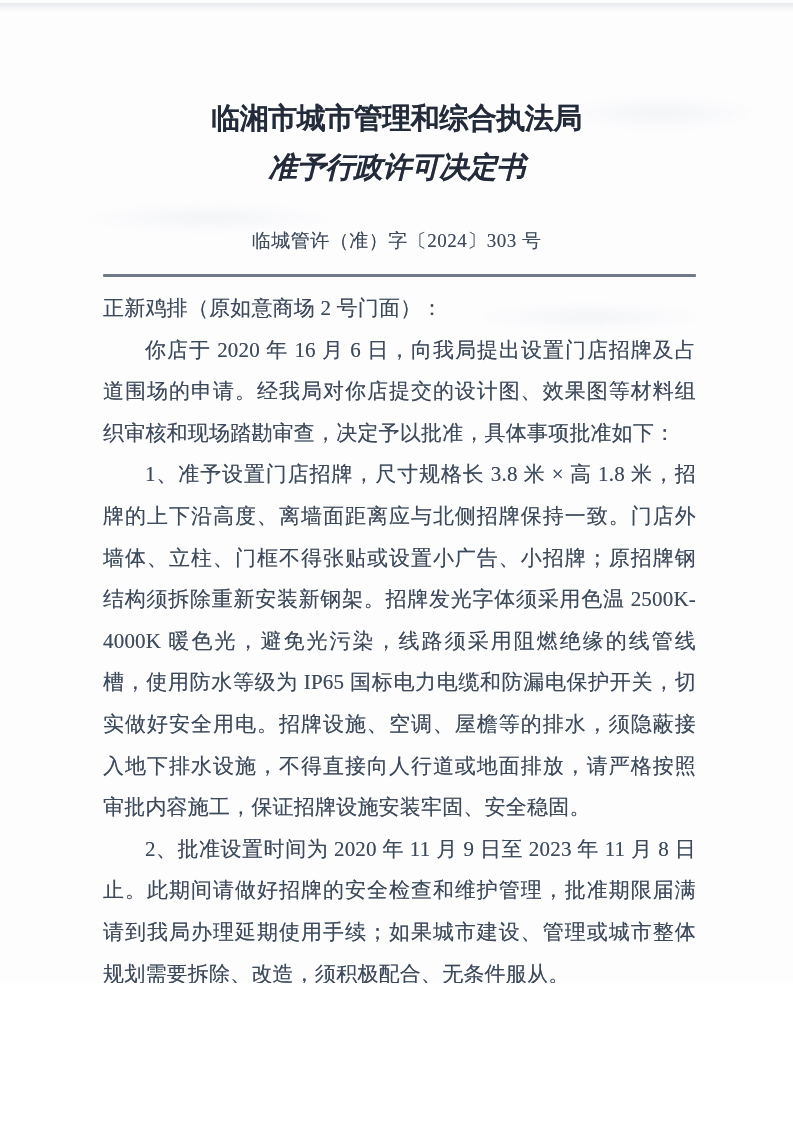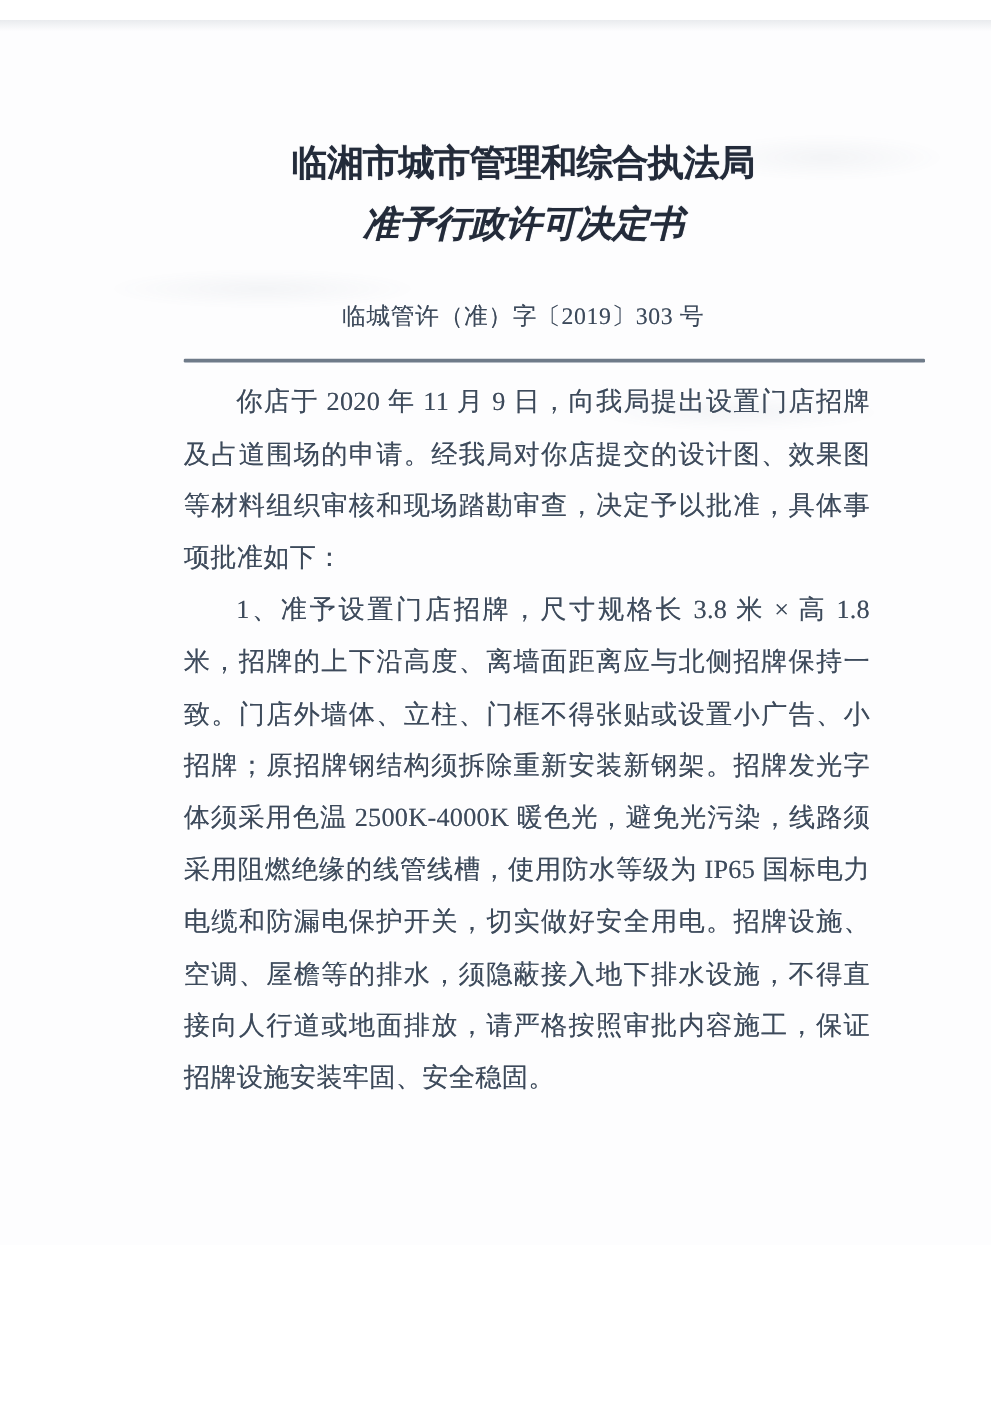--- a/index.html
+++ b/index.html
@@ -3,25 +3,24 @@
 <meta charset="utf-8">
 <style>
   * { margin: 0; padding: 0; box-sizing: border-box; }
   html, body { background: #ffffff; }
   body { font-family: "Liberation Serif", "DejaVu Serif", serif; }
 
   .page {
     position: relative;
     width: 793px;
     height: 980px;
-    margin: 16px auto;
+    margin: 3px auto;
     overflow: hidden;
     background: var(--paper, #fdfdfe);
     color: var(--ink, #3d4a5b);
-    padding-left: 44px;
   }
 
   
   .scan-edge-top {
     position: absolute;
     top: 0; left: 0; right: 0;
     height: 9px;
     background: linear-gradient(180deg, #e9ebee 0%, rgba(255,255,255,0) 100%);
     pointer-events: none;
   }
@@ -86,22 +85,24 @@
 <div class="page">
 
   <div class="scan-edge-top"></div>
   <div class="smudge s1"></div>
   <div class="smudge s2"></div>
   <div class="smudge s3"></div>
 
   <header>
     <div class="title-line first">临湘市城市管理和综合执法局</div>
     <div class="title-line second">准予行政许可决定书</div>
-    <div class="doc-number">临城管许（准）字〔2019〕303 号</div>
+    <div class="doc-number">临城管许（准）字〔2024〕303 号</div>
     <div class="rule"></div>
   </header>
 
   <main class="body-text">
-    <p class="indent">你店于 2020 年 11 月 9 日，向我局提出设置门店招牌及占道围场的申请。经我局对你店提交的设计图、效果图等材料组织审核和现场踏勘审查，决定予以批准，具体事项批准如下：</p>
+    <p>正新鸡排（原如意商场 2 号门面）：</p>
+    <p class="indent">你店于 2020 年 16 月 6 日，向我局提出设置门店招牌及占道围场的申请。经我局对你店提交的设计图、效果图等材料组织审核和现场踏勘审查，决定予以批准，具体事项批准如下：</p>
     <p class="indent">1、准予设置门店招牌，尺寸规格长 3.8 米 × 高 1.8 米，招牌的上下沿高度、离墙面距离应与北侧招牌保持一致。门店外墙体、立柱、门框不得张贴或设置小广告、小招牌；原招牌钢结构须拆除重新安装新钢架。招牌发光字体须采用色温 2500K-4000K 暖色光，避免光污染，线路须采用阻燃绝缘的线管线槽，使用防水等级为 IP65 国标电力电缆和防漏电保护开关，切实做好安全用电。招牌设施、空调、屋檐等的排水，须隐蔽接入地下排水设施，不得直接向人行道或地面排放，请严格按照审批内容施工，保证招牌设施安装牢固、安全稳固。</p>
+    <p class="indent">2、批准设置时间为 2020 年 11 月 9 日至 2023 年 11 月 8 日止。此期间请做好招牌的安全检查和维护管理，批准期限届满请到我局办理延期使用手续；如果城市建设、管理或城市整体规划需要拆除、改造，须积极配合、无条件服从。</p>
   </main>
 
 </div>
 
 </body></html>

